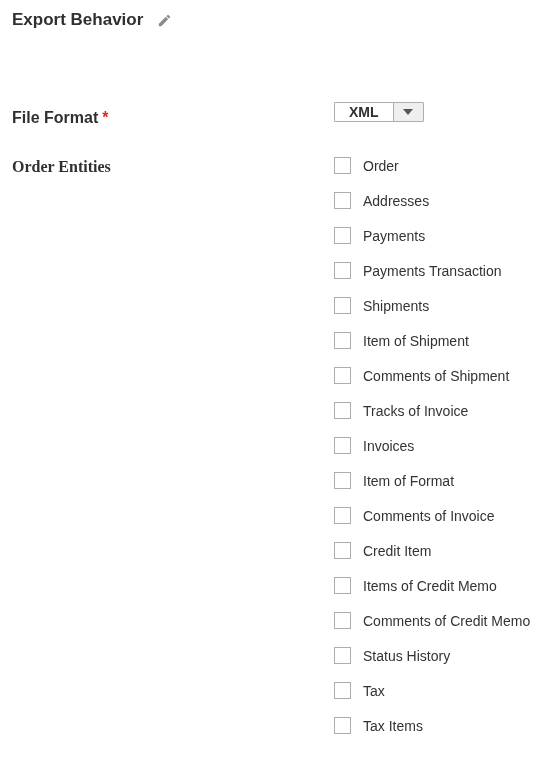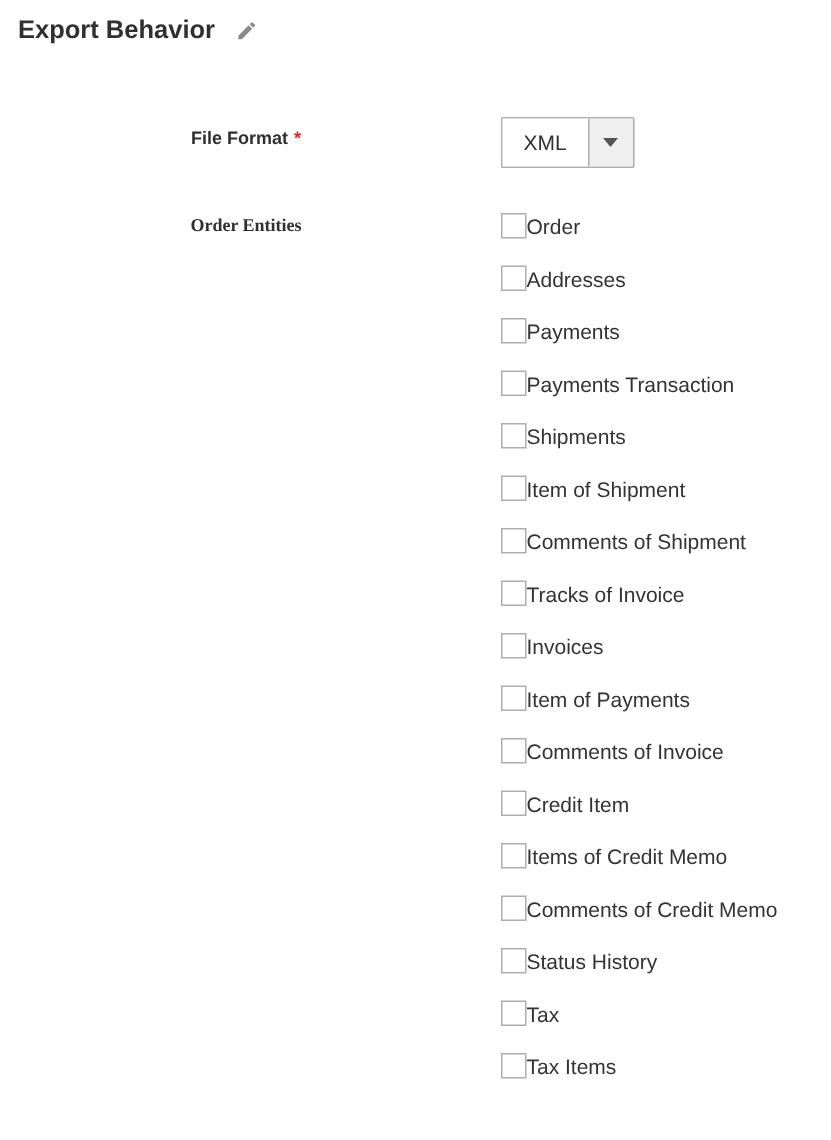--- a/index.html
+++ b/index.html
@@ -12,59 +12,60 @@
       font-size: 14px;
       color: #333;
       background: #fff;
       width: 554px;
       padding: 10px 10px 10px 12px;
     }
     .section-header {
       display: flex;
       align-items: center;
       gap: 14px;
-      margin-bottom: 48px;
+      margin-bottom: 72px;
     }
     .section-title {
       font-size: 17px;
       font-weight: 600;
       color: #303030;
     }
     .edit-icon {
       width: 15px;
       height: 15px;
       color: #8a8a8a;
     }
     .form-row {
       display: flex;
       align-items: flex-start;
       margin-bottom: 25px;
     }
     .form-label-col {
       width: 322px;
-      text-align: center;
+      text-align: left;
       padding-right: 18px;
       padding-top: 7px;
-      font-size: 12px;
+      font-size: 16px;
       font-weight: 600;
       color: #303030;
     }
     .required-mark {
       color: #e22626;
       margin-left: 4px;
     }
     .form-field-col {
       flex: 1;
     }
     .select-wrap {
       display: inline-flex;
       border: 1px solid #adadad;
       border-radius: 1px;
-      height: 34px;
+      height: 20px;
       overflow: hidden;
+      font-weight: bold;
     }
     .select-value {
       display: flex;
       align-items: center;
       padding: 0 14px;
       font-size: 14px;
       color: #303030;
       min-width: 56px;
       background: #fff;
     }
@@ -83,20 +84,21 @@
     }
     .checkbox-list {
       display: flex;
       flex-direction: column;
       gap: 18px;
       padding-top: 5px;
     }
     .checkbox-row {
       display: flex;
       align-items: center;
+      gap: 12px;
     }
     .checkbox-box {
       width: 17px;
       height: 17px;
       border: 1px solid #adadad;
       background: #fff;
       flex-shrink: 0;
       cursor: pointer;
     }
     .checkbox-label {
@@ -174,21 +176,21 @@
         <div class="checkbox-row">
           <div class="checkbox-box"></div>
           <span class="checkbox-label">Tracks of Invoice</span>
         </div>
         <div class="checkbox-row">
           <div class="checkbox-box"></div>
           <span class="checkbox-label">Invoices</span>
         </div>
         <div class="checkbox-row">
           <div class="checkbox-box"></div>
-          <span class="checkbox-label">Item of Payments</span>
+          <span class="checkbox-label">Item of Format</span>
         </div>
         <div class="checkbox-row">
           <div class="checkbox-box"></div>
           <span class="checkbox-label">Comments of Invoice</span>
         </div>
         <div class="checkbox-row">
           <div class="checkbox-box"></div>
           <span class="checkbox-label">Credit Item</span>
         </div>
         <div class="checkbox-row">

